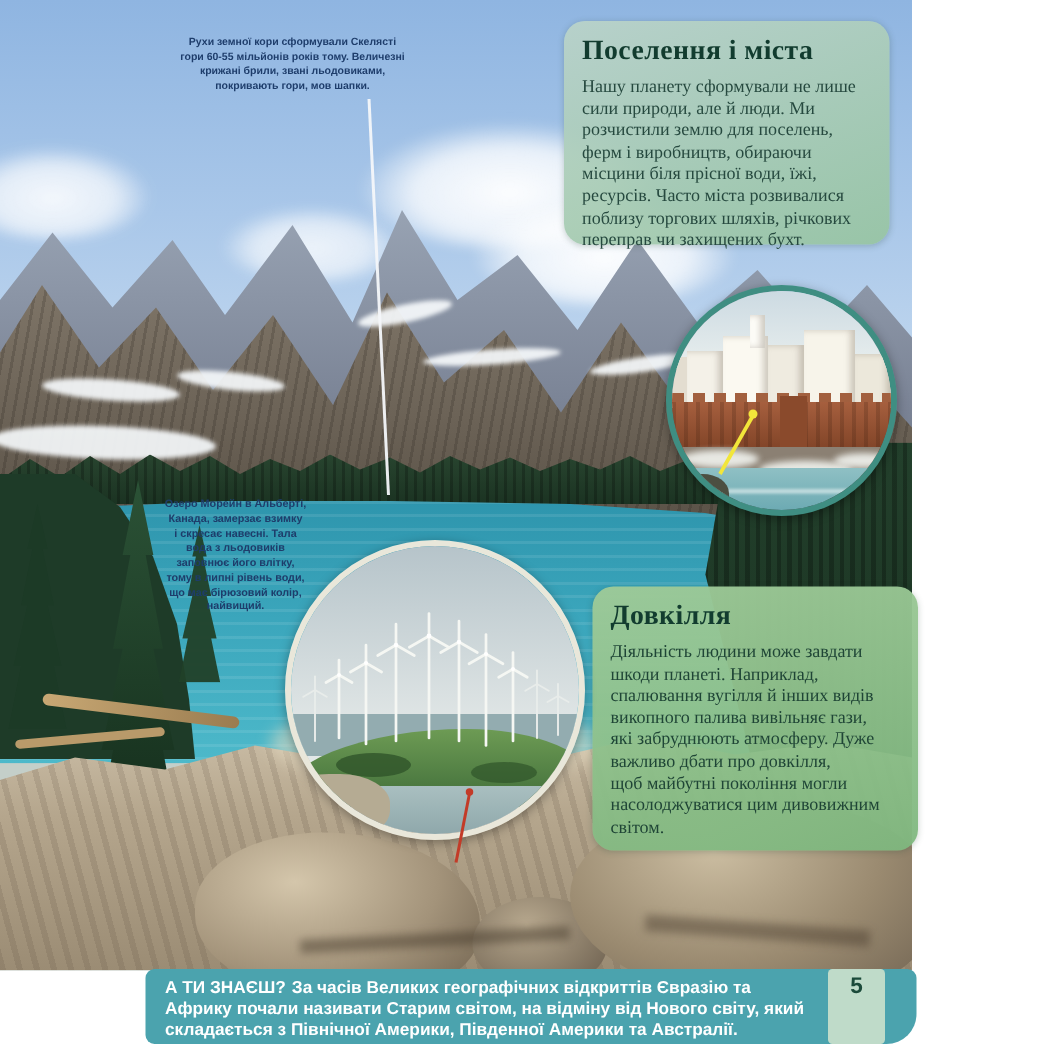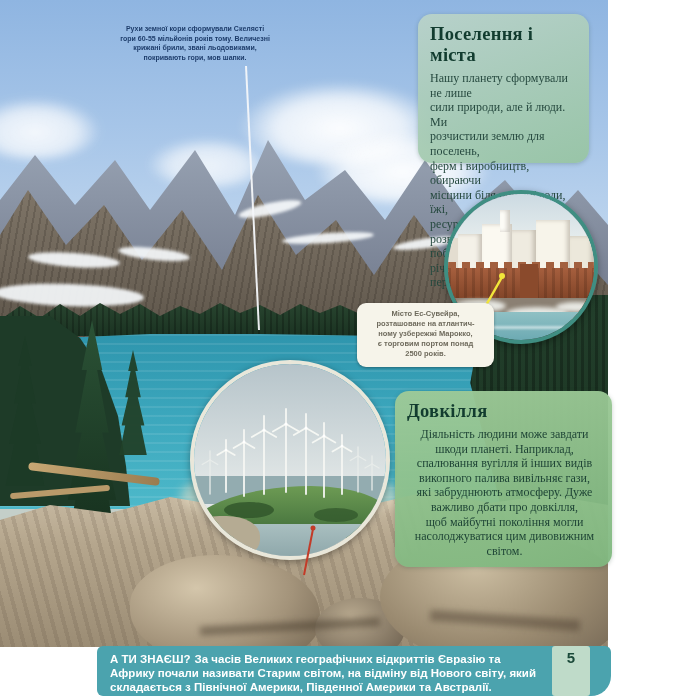--- a/index.html
+++ b/index.html
@@ -87,25 +87,25 @@
   .log1 { left:28px; top:470px; width:132px; height:8px; border-radius:4px; background:linear-gradient(90deg,#c8a874,#9a7c50); transform:rotate(7deg); }
   .log2 { left:10px; top:489px; width:100px; height:6px; border-radius:3px; background:#b99a6a; transform:rotate(-5deg); }
 
   
   .panel { position:absolute; border-radius:14px; z-index:2; padding:8px 10px;
     box-shadow:0 1px 4px rgba(40,70,55,.25); }
   .panel h2 { font-family:"Liberation Serif", serif; font-weight:bold; color:#123c2f;
     font-size:18.5px; letter-spacing:.3px; margin:2px 2px 5px; }
   .panel p { font-family:Liberation Serif, serif; color:#26493f; font-size:12px;
     line-height:14.6px; white-space:pre-line; margin-left:2px; }
-  .panel-settlements { left:418px; top:14px; width:171px; height:149px;
+  .panel-settlements { left:376px; top:14px; width:217px; height:149px;
     background:linear-gradient(160deg, rgba(186,211,201,.93) 0%, rgba(150,196,160,.9) 100%); }
   .panel-environment { left:395px; top:391px; width:217px; height:176px;
     background:linear-gradient(170deg, rgba(158,202,152,.96) 0%, rgba(126,183,126,.94) 100%); }
-  .panel-environment p { color:#1f4536;text-align:center; }
+  .panel-environment p { color:#1f4536; }
 
   
   .circle { position:absolute; border-radius:50%; overflow:hidden; z-index:3;
     box-shadow:0 2px 7px rgba(0,0,0,.35); }
   .circle div { position:absolute; }
   .circle-city { left:444px; top:190px; width:154px; height:154px; border:4px solid #3f8e82; }
   .city-sky { left:0; top:0; width:146px; height:52px; background:linear-gradient(180deg,#ccdae2,#e9efee); }
   .city-base { left:0; top:44px; width:146px; height:34px; background:#e3ddd0; }
   .bld { box-shadow:inset -3px 0 4px rgba(120,110,95,.35); }
   .b1 { left:10px; top:40px; width:24px; height:38px; background:#f4f1e8; }
@@ -318,26 +318,29 @@
     <line x1="480" y1="316" x2="502" y2="277" stroke="#f2e63a" stroke-width="2.5"></line>
     <circle cx="502" cy="276" r="3" fill="#f2e63a"></circle>
     <line x1="304" y1="575" x2="313" y2="529" stroke="#c33b28" stroke-width="2"></line>
     <circle cx="313" cy="528" r="2.5" fill="#c33b28"></circle>
   </svg>
 
   <div class="annotation annotation-rockies">Рухи земної кори сформували Скелясті
 гори 60-55 мільйонів років тому. Величезні
 крижані брили, звані льодовиками,
 покривають гори, мов шапки.</div>
-
-  <div class="boxed callout-city">Місто Ес-Сувейра,
-розташоване на атлантич-
-ному узбережжі Марокко,
-є торговим портом понад
-2500 років.</div>
+  <div class="annotation annotation-moraine">Озеро Морейн в Альберті,
+Канада, замерзає взимку
+і скресає навесні. Тала
+вода з льодовиків
+заповнює його влітку,
+тому в липні рівень води,
+що має бірюзовий колір,
+найвищий.</div>
+
 
   <div class="footer-bar">
     <div class="bar-text">
       <span class="know">А ТИ ЗНАЄШ?</span><span>За часів Великих географічних відкриттів Євразію та Африку почали називати Старим світом, на відміну від Нового світу, який складається з Північної Америки, Південної Америки та Австралії.</span>
     </div>
     <div class="page-tab">
       <span>5</span>
     </div>
   </div>
 

